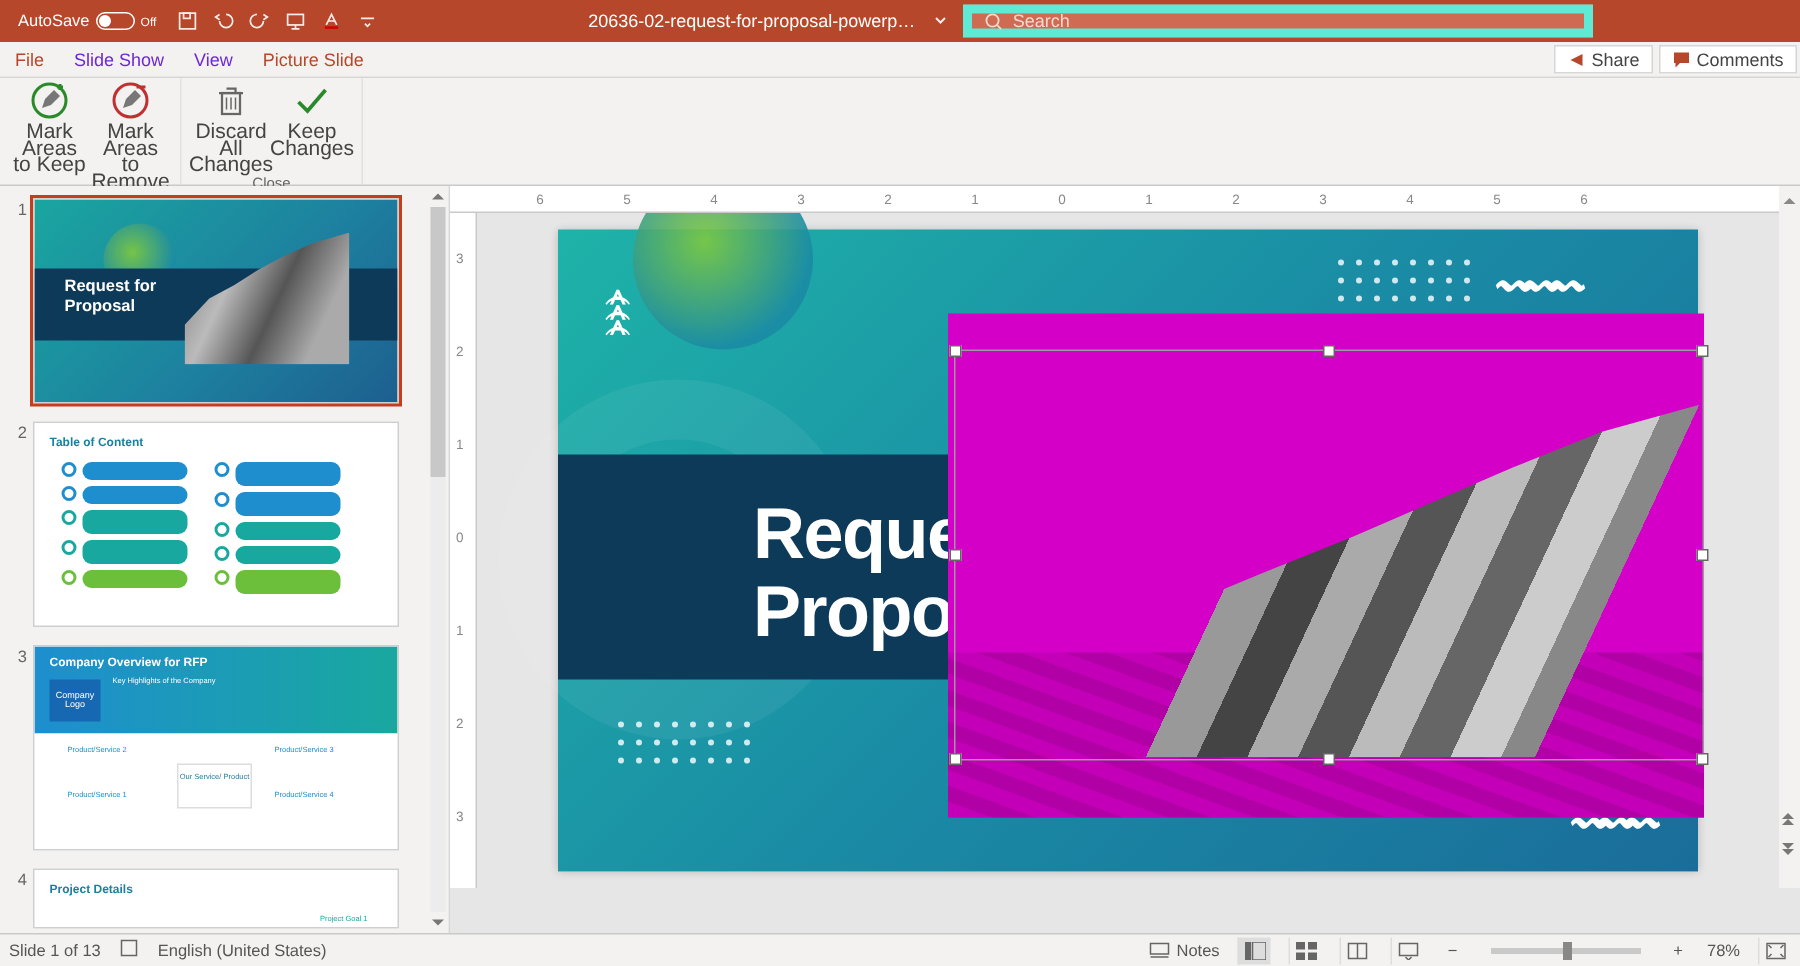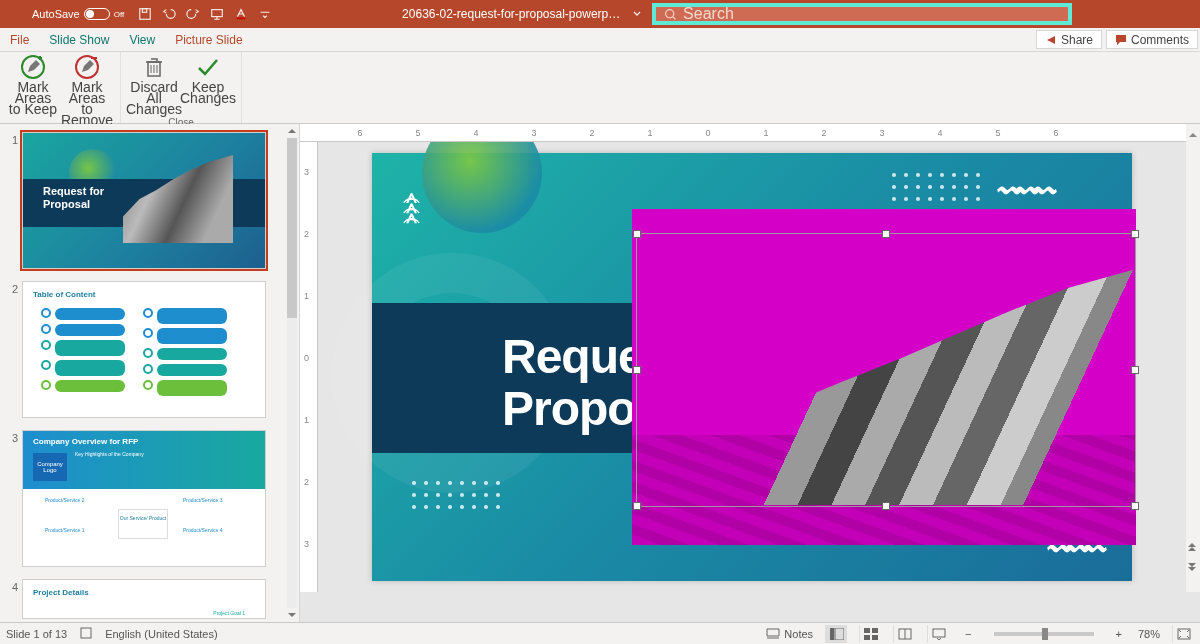--- a/index.html
+++ b/index.html
@@ -1,37 +1,37 @@
 <!DOCTYPE html>
 <html><head>
 <meta charset="utf-8">
 <style>
 * { box-sizing: border-box; margin: 0; padding: 0; font-family: "Segoe UI", Arial, sans-serif; }
 html, body { width: 1200px; height: 644px; overflow: hidden; background: #e6e6e6; }
 
 
 .titlebar { height: 28px; background: #b7472a; display: flex; align-items: center; color: #fff; font-size: 11px; }
 .titlebar .left { display: flex; align-items: center; gap: 6px; padding-left: 6px; }
-.autosave { display: flex; align-items: center; gap: 4px; padding: 1px 6px; margin-left: 20px; }
+.autosave { display: flex; align-items: center; gap: 4px; padding: 1px 6px; }
 .switch { width: 26px; height: 12px; border: 1px solid #fff; border-radius: 6px; position: relative; }
 .switch::after { content: ""; position: absolute; width: 8px; height: 8px; border-radius: 50%; background: #fff; top: 1px; left: 1px; }
 .qat-icon { width: 18px; height: 18px; display: flex; align-items: center; justify-content: center; opacity: .9; }
 .qat-icon svg { width: 14px; height: 14px; fill: none; stroke: #fff; stroke-width: 1.3; }
 .titlebar .center { flex: 1; display: flex; align-items: center; justify-content: center; gap: 10px; }
 .docname { max-width: 220px; overflow: hidden; text-overflow: ellipsis; white-space: nowrap; font-size: 12px; }
-.searchbox { width: 420px; height: 22px; background: #ce6b52; border: 4px solid #5eead4; display: flex; align-items: center; padding: 0 8px; color: #f5d9cf; font-size: 16px; }
+.searchbox { width: 420px; height: 22px; background: #ce6b52; border: 6px solid #5eead4; display: flex; align-items: center; padding: 0 8px; color: #f5d9cf; font-size: 12px; }
 .searchbox svg { width: 13px; height: 13px; stroke: #f5d9cf; fill: none; stroke-width: 1.5; margin-right: 6px; }
 .titlebar .right { display: flex; align-items: center; gap: 2px; padding-right: 4px; }
 .signin { background: #fff; color: #b7472a; font-size: 11px; padding: 2px 8px; }
 .winbtn { width: 40px; height: 28px; display: flex; align-items: center; justify-content: center; }
 .winbtn svg { width: 12px; height: 12px; stroke: #fff; fill: none; stroke-width: 1.2; }
 
 
 .menubar { height: 24px; background: #f3f2f1; display: flex; align-items: stretch; border-bottom: 1px solid #d6d6d6; font-size: 12px; }
-.menuitem { padding: 4px 10px; color: #0f766e; display: flex; align-items: center; cursor: default; }
+.menuitem { padding: 4px 10px; color: #6d28d9; display: flex; align-items: center; cursor: default; }
 .menuitem.file { color: #b7472a; font-weight: 400; }
 .menuitem.active { color: #b7472a; border-bottom: 2px solid #b7472a; padding-bottom: 2px; }
 .menuitem.pic { color: #b7472a; }
 .menubar .spacer { flex: 1; }
 .menuaction { display: flex; align-items: center; gap: 4px; font-size: 12px; color: #444; border: 1px solid #d6d6d6; padding: 2px 8px; margin: 2px 2px; background: #fff; }
 .menuaction svg { width: 12px; height: 12px; fill: #b7472a; }
 
 
 .ribbon { height: 72px; background: #f3f2f1; display: flex; border-bottom: 1px solid #c9c9c9; }
 .ribgroup { display: flex; flex-direction: column; align-items: center; padding: 2px 8px 0; border-right: 1px solid #e1e1e1; }

